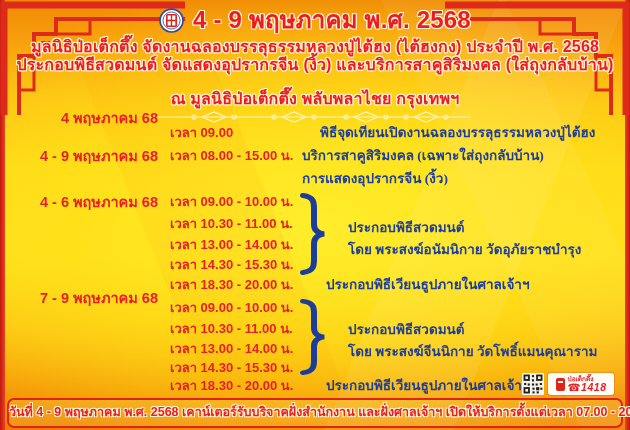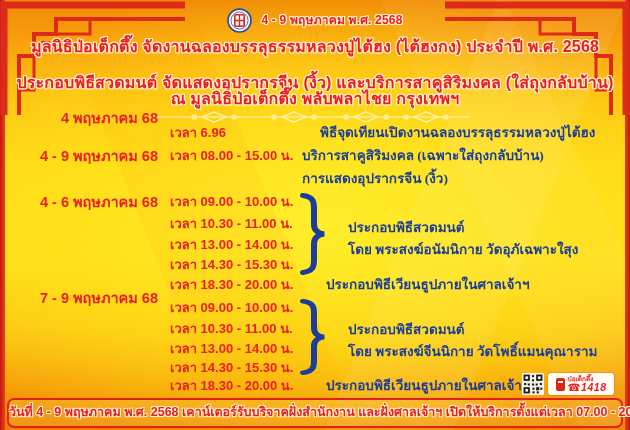--- a/index.html
+++ b/index.html
@@ -19,21 +19,21 @@
   .edge-r{right:0;background:linear-gradient(270deg,#c0180e,#ef4020);}
   .corner{position:absolute;top:0;}
   .corner.tl{left:0;}
   .corner.tr{right:0;transform:scaleX(-1);}
   .hline{
     position:absolute;left:10px;right:10px;text-align:center;color:#ec1c24;
     font-size:16px;height:24px;line-height:24px;white-space:nowrap;letter-spacing:.2px;
     text-shadow:-1px -1px 0 #fff3cf,1px -1px 0 #fff3cf,-1px 1px 0 #fff3cf,1px 1px 0 #fff3cf,
                 -1px 0 0 #fff3cf,1px 0 0 #fff3cf,0 -1px 0 #fff3cf,0 1px 0 #fff3cf;
   }
-  .hline.l1{font-size:12px;display:flex;align-items:center;justify-content:center;gap:9px;}
+  .hline.l1{font-size:24px;display:flex;align-items:center;justify-content:center;gap:9px;}
   .logo{flex:0 0 auto;}
   .divider{position:absolute;left:150px;top:110px;}
   .date{position:absolute;left:8px;width:150px;text-align:right;color:#e72026;
         font-size:14.5px;height:20px;line-height:20px;white-space:nowrap;}
   .time{position:absolute;left:170px;color:#e72026;font-size:13px;height:20px;line-height:20px;white-space:nowrap;}
   .act{position:absolute;color:#1d3d9a;font-size:13.5px;height:20px;line-height:20px;white-space:nowrap;font-family:Liberation Serif, serif;}
   .brace{position:absolute;left:299px;width:26px;}
   .qr{position:absolute;left:522px;top:373px;}
   .badge{position:absolute;left:548px;top:373px;width:66px;height:22px;background:#fffdf6;border-radius:3px;
          display:flex;align-items:center;justify-content:center;gap:3px;box-shadow:0 0 0 1px rgba(200,60,20,.25);}
@@ -74,21 +74,21 @@
   <div class="hline l1" style="top:8px">
     <svg class="logo" width="25" height="25" viewBox="0 0 24 24">
       <circle cx="12" cy="12" r="11" fill="#fdfdf8" stroke="#2a4aa0" stroke-width="1.6"></circle>
       <circle cx="12" cy="12" r="8.2" fill="none" stroke="#2a4aa0" stroke-width="0.8"></circle>
       <rect x="7.5" y="6.5" width="9" height="11" rx="1" fill="none" stroke="#d6281e" stroke-width="1.6"></rect>
       <path d="M12,6.5 V17.5 M7.5,12 H16.5" stroke="#d6281e" stroke-width="1.3"></path>
     </svg>
     <span>4 - 9 พฤษภาคม พ.ศ. 2568</span>
   </div>
   <div class="hline" style="top:35px">มูลนิธิป่อเต็กตึ๊ง จัดงานฉลองบรรลุธรรมหลวงปู่ไต้ฮง (ไต้ฮงกง) ประจำปี พ.ศ. 2568</div>
-  <div class="hline" style="top:71px">ประกอบพิธีสวดมนต์ จัดแสดงอุปรากรจีน (งิ้ว) และบริการสาคูสิริมงคล (ใส่ถุงกลับบ้าน)</div>
+  <div class="hline" style="top:53px">ประกอบพิธีสวดมนต์ จัดแสดงอุปรากรจีน (งิ้ว) และบริการสาคูสิริมงคล (ใส่ถุงกลับบ้าน)</div>
   <div class="hline" style="top:87px">ณ มูลนิธิป่อเต็กตึ๊ง พลับพลาไชย กรุงเทพฯ</div>
 
   <svg class="divider" width="320" height="14" viewBox="0 0 320 14">
     <line x1="0" y1="7" x2="320" y2="7" stroke="#fdf4c3" stroke-width="1.2"></line>
     <g fill="none" stroke="#fdf4c3" stroke-width="1.2">
       <path d="M52,7 L64,2 L76,7 L64,12 Z"></path>
         <circle cx="44" cy="7" r="2"></circle>
         <circle cx="84" cy="7" r="2"></circle>
       <path d="M132,7 L144,2 L156,7 L144,12 Z"></path>
         <circle cx="124" cy="7" r="2"></circle>
@@ -96,38 +96,38 @@
       <path d="M204,7 L216,2 L228,7 L216,12 Z"></path>
         <circle cx="196" cy="7" r="2"></circle>
         <circle cx="236" cy="7" r="2"></circle>
       <path d="M264,7 L276,2 L288,7 L276,12 Z"></path>
         <circle cx="256" cy="7" r="2"></circle>
         <circle cx="296" cy="7" r="2"></circle>
     </g>
   </svg>
 
   <div class="date" style="top:108px">4 พฤษภาคม 68</div>
-  <div class="time" style="top:123px">เวลา 6.96</div>
+  <div class="time" style="top:123px">เวลา 09.00</div>
   <div class="act" style="top:123px;left:320px">พิธีจุดเทียนเปิดงานฉลองบรรลุธรรมหลวงปู่ไต้ฮง</div>
 
   <div class="date" style="top:146px">4 - 9 พฤษภาคม 68</div>
   <div class="time" style="top:146px">เวลา 08.00 - 15.00 น.</div>
   <div class="act" style="top:146px;left:302px">บริการสาคูสิริมงคล (เฉพาะใส่ถุงกลับบ้าน)</div>
   <div class="act" style="top:169px;left:302px">การแสดงอุปรากรจีน (งิ้ว)</div>
 
   <div class="date" style="top:192px">4 - 6 พฤษภาคม 68</div>
   <div class="time" style="top:192px">เวลา 09.00 - 10.00 น.</div>
   <div class="time" style="top:214px">เวลา 10.30 - 11.00 น.</div>
   <div class="time" style="top:235px">เวลา 13.00 - 14.00 น.</div>
   <div class="time" style="top:255px">เวลา 14.30 - 15.30 น.</div>
   <svg class="brace" style="top:193px" width="26" height="82" viewBox="0 0 26 100" preserveAspectRatio="none">
     <path d="M4,3 C16,5 15,13 15,22 L15,38 C15,46 19,49 25,50 C19,51 15,54 15,62 L15,78 C15,87 16,95 4,97" fill="none" stroke="#1d3d9a" stroke-width="6" stroke-linecap="round"></path>
   </svg>
   <div class="act" style="top:218px;left:348px">ประกอบพิธีสวดมนต์</div>
-  <div class="act" style="top:240px;left:348px">โดย พระสงฆ์อนัมนิกาย วัดอุภัเฉพาะใสุง</div>
+  <div class="act" style="top:240px;left:348px">โดย พระสงฆ์อนัมนิกาย วัดอุภัยราชบำรุง</div>
   <div class="time" style="top:275px">เวลา 18.30 - 20.00 น.</div>
   <div class="act" style="top:275px;left:326px">ประกอบพิธีเวียนธูปภายในศาลเจ้าฯ</div>
 
   <div class="date" style="top:288px">7 - 9 พฤษภาคม 68</div>
   <div class="time" style="top:298px">เวลา 09.00 - 10.00 น.</div>
   <div class="time" style="top:319px">เวลา 10.30 - 11.00 น.</div>
   <div class="time" style="top:339px">เวลา 13.00 - 14.00 น.</div>
   <div class="time" style="top:358px">เวลา 14.30 - 15.30 น.</div>
   <svg class="brace" style="top:299px" width="26" height="76" viewBox="0 0 26 100" preserveAspectRatio="none">
     <path d="M4,3 C16,5 15,13 15,22 L15,38 C15,46 19,49 25,50 C19,51 15,54 15,62 L15,78 C15,87 16,95 4,97" fill="none" stroke="#1d3d9a" stroke-width="6" stroke-linecap="round"></path>

